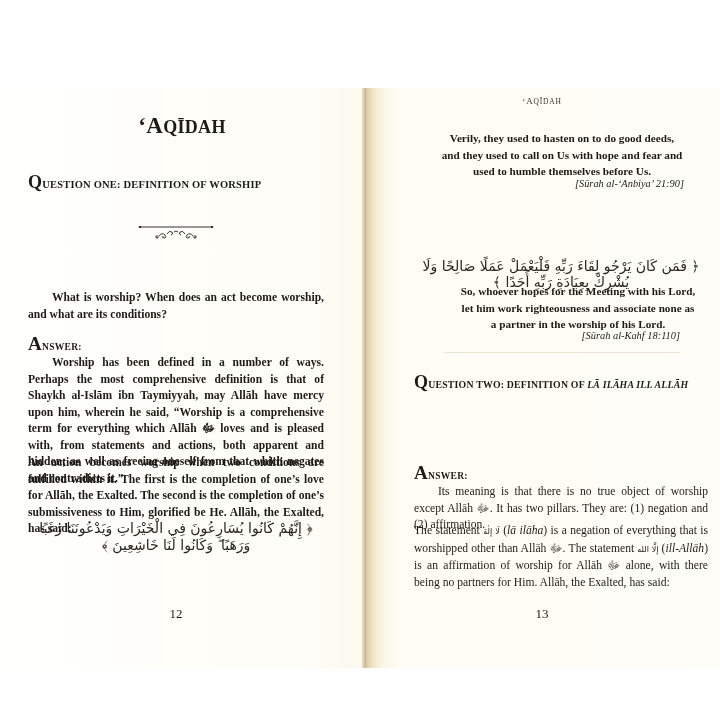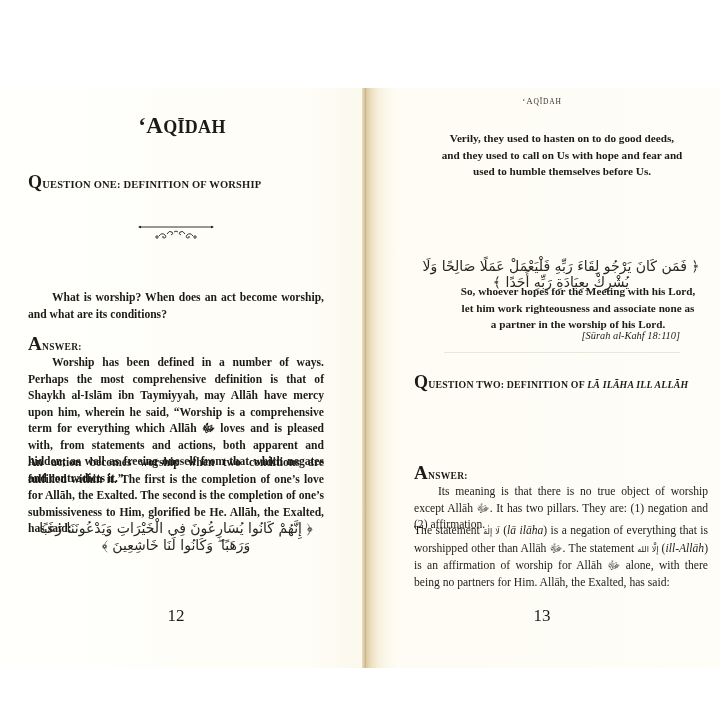--- a/index.html
+++ b/index.html
@@ -36,21 +36,21 @@
     position:absolute; font-weight:bold; font-size:10.5px; letter-spacing:0.2px; white-space:nowrap;
   }
   .q-heading .cap { font-size:18px; }
   .left-col { position:absolute; left:28px; width:296px;font-weight:bold; }
   .answer-heading { position:absolute; font-weight:bold; font-size:9.5px; letter-spacing:0.3px; }
   .answer-heading .cap { font-size:19px; }
   .arabic {
     position:absolute; font-size:14px; text-align:center; direction:rtl;
     font-family:"DejaVu Sans", sans-serif; color:#2a2620;
   }
-  .page-number { position:absolute; font-size:17px; text-align:center; }
+  .page-number { position:absolute; font-size:13px; text-align:center; }
 
   
   .running-head {
     position:absolute; left:364px; width:356px; top:96px; text-align:center;
     font-size:7.5px; letter-spacing:0.8px; color:#3a352c;
   }
   .running-head .cap { font-size:9px; }
   .verse {
     position:absolute; font-weight:bold; font-size:11.2px; line-height:16.5px; text-align:center;
   }
@@ -106,20 +106,21 @@
 
   <div class="page page-right"></div>
   <div class="gutter"></div>
 
   <div class="running-head">
     <span class="cap">‘A</span><span>QĪDAH</span>
   </div>
 
   <p class="verse" style="left:440px; width:244px; top:130px;">Verily, they used to hasten on to do good deeds, and they used to call on Us with hope and fear and used to humble themselves before Us.</p>
 
+  <div class="citation" style="left:440px; width:244px; top:178px;">[Sūrah al-‘Anbiya’ 21:90]</div>
 
 
   <div class="arabic" style="left:414px; width:294px; top:258px;">﴿ فَمَن كَانَ يَرْجُو لِقَاءَ رَبِّهِ فَلْيَعْمَلْ عَمَلًا صَالِحًا وَلَا يُشْرِكْ بِعِبَادَةِ رَبِّهِ أَحَدًا ﴾</div>
 
   <p class="verse" style="left:444px; width:236px; top:283px;margin-left:16px;">So, whoever hopes for the Meeting with his Lord, let him work righteousness and associate none as a partner in the worship of his Lord.</p>
 
   <div class="citation" style="left:444px; width:236px; top:330px;">[Sūrah al-Kahf 18:110]</div>
 
   <div class="divider"></div>
 

